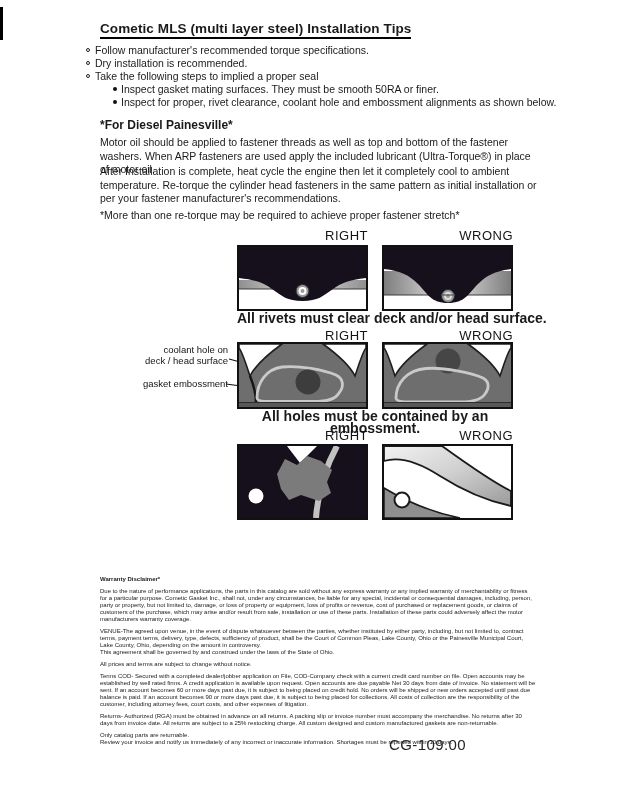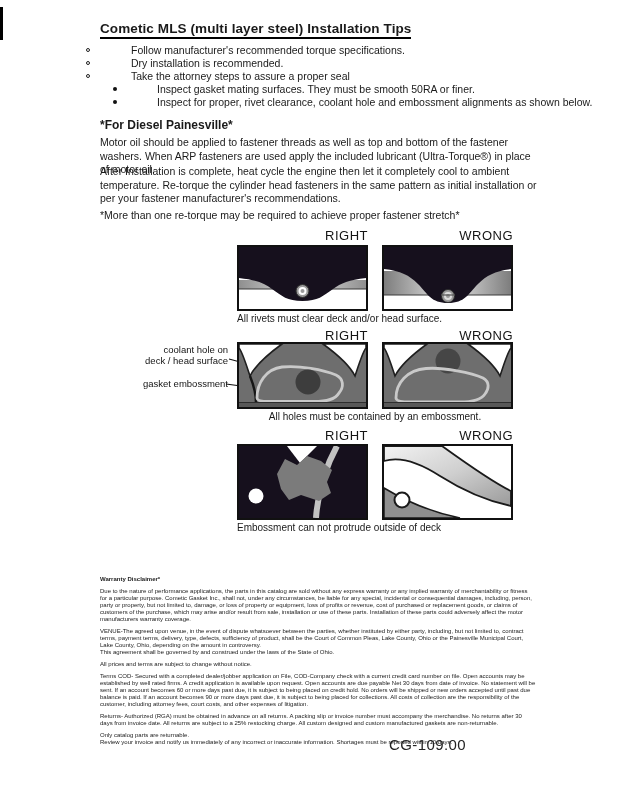--- a/index.html
+++ b/index.html
@@ -9,38 +9,38 @@
     font-family:"Liberation Sans", sans-serif; color:#1a1a1a;
   }
   .abs { position:absolute; }
   .edge-artifact { left:0; top:7px; width:3px; height:33px; background:#000; }
 
   .title {
     left:100px; top:21px; font-size:13.5px; font-weight:bold;
     border-bottom:2px solid #000; padding-bottom:1px; letter-spacing:.1px;
     display:inline-block;
   }
-  .bullet-row { left:86px; font-size:10.5px; line-height:12px; white-space:nowrap; display:flex; align-items:center;gap:36px; }
+  .bullet-row { left:86px; font-size:10.5px; line-height:12px; white-space:nowrap; display:flex; align-items:center; }
   .sub-row { left:113px; }
   .marker-o {
     width:4px; height:4px; border:1px solid #222; border-radius:50%;
     display:inline-block; margin-right:5px; flex:0 0 auto;
   }
   .marker-dot {
     width:4px; height:4px; background:#111; border-radius:50%;
     display:inline-block; margin-right:4px; flex:0 0 auto;
   }
 
   .diesel-heading { left:100px; top:118px; font-size:12px; font-weight:bold; }
   .para { left:100px; width:438px; font-size:10.5px; line-height:13.5px; }
 
   .rw-label { width:131px; text-align:right; font-size:13px; letter-spacing:.5px; color:#141414; }
   .panel { width:131px; }
   .panel svg { display:block; width:131px; }
-  .caption { font-size:10px; font-weight:normal; line-height:11.5px; }
+  .caption { font-size:14px; font-weight:bold; line-height:11.5px; }
 
   .ann { font-size:9.5px; line-height:11px; text-align:right; color:#141414; }
 
   .disc { left:100px; top:576px; width:436px; font-size:6px; line-height:7px; color:#222; }
   .disc .h { font-weight:bold; margin-bottom:5px; }
   .disc .gap { margin-top:5px; }
 
   .page-code { left:389px; top:736px; font-size:15px; letter-spacing:.4px; color:#232323; }
 </style>
 </head>
@@ -53,21 +53,21 @@
 <div class="abs bullet-row" style="top:44px;">
   <span class="marker-o"></span>
   <span>Follow manufacturer's recommended torque specifications.</span>
 </div>
 <div class="abs bullet-row" style="top:57px;">
   <span class="marker-o"></span>
   <span>Dry installation is recommended.</span>
 </div>
 <div class="abs bullet-row" style="top:70px;">
   <span class="marker-o"></span>
-  <span>Take the attorney steps to assure a proper seal</span>
+  <span>Take the following steps to implied a proper seal</span>
 </div>
 <div class="abs bullet-row sub-row" style="top:83px;">
   <span class="marker-dot"></span>
   <span>Inspect gasket mating surfaces.  They must be smooth 50RA or finer.</span>
 </div>
 <div class="abs bullet-row sub-row" style="top:96px;">
   <span class="marker-dot"></span>
   <span>Inspect for proper, rivet clearance, coolant hole and embossment alignments as shown below.</span>
 </div>
 
@@ -194,21 +194,20 @@
         </linearGradient>
     </defs>
     <rect width="131" height="76" fill="#fff"></rect>
     <path d="M2,74 L2,44 C22,56 48,68 78,74 Z" fill="#8f8f8f" stroke="#1a1a1a" stroke-width="1.5"></path>
     <path d="M2,2 H60 C85,20 110,38 129,47 L129,62 C105,57 80,46 58,32 C38,19 18,12 2,17 Z" fill="url(#g3s)" stroke="#1a1a1a" stroke-width="1.8"></path>
     <circle cx="20" cy="56" r="7.5" fill="#fff" stroke="#1a1a1a" stroke-width="2"></circle>
     <rect x="1" y="1" width="129" height="74" fill="none" stroke="#111" stroke-width="2"></rect>
   </svg>
 </div>
 <div class="abs caption" style="left:237px; top:522px;">
-  <div>Embossment can not protrude outside of deck</div>
 </div>
 
 <div class="abs disc">
   <div class="h">Warranty Disclaimer*</div>
   <div>Due to the nature of performance applications, the parts in this catalog are sold without any express warranty or any implied warranty of merchantability or fitness for a particular purpose.  Cometic Gasket Inc., shall not, under any circumstances, be liable for any special, incidental or consequential damages, including, person, party or property, but not limited to, damage, or loss of property or equipment, loss of profits or revenue, cost of purchased or replacement goods, or claims of customers of the purchase, which may arise and/or result from sale, installation or use of these parts.  Installation of these parts could adversely affect the motor manufacturers warranty coverage.</div>
   <div class="gap">VENUE-The agreed upon venue, in the event of dispute whatsoever between the parties, whether instituted by either party, including, but not limited to, contract terms, payment terms, delivery, type, defects, sufficiency of product, shall be the Court of Common Pleas, Lake County, Ohio or the Painesville Municipal Court, Lake County, Ohio, depending on the amount in controversy.</div>
   <div>This agreement shall be governed by and construed under the laws of the State of Ohio.</div>
   <div class="gap">All prices and terms are subject to change without notice.</div>
   <div class="gap">Terms COD- Secured with a completed dealer/jobber application on File, COD-Company check with a current credit card number on file.  Open accounts may be established by well rated firms.  A credit application is available upon request.  Open accounts are due payable Net 30 days from date of invoice.  No statement will be sent.  If an account becomes 60 or more days past due, it is subject to being placed on credit hold.  No orders will be shipped or new orders accepted until past due balance is paid.  If an account becomes 90 or more days past due, it is subject to being placed for collections.  All costs of collection are the responsibility of the customer, including attorney fees, court costs, and other expenses of litigation.</div>
   <div class="gap">Returns- Authorized (RGA) must be obtained in advance on all returns.  A packing slip or invoice number must accompany the merchandise.  No returns after 30 days from invoice date.  All returns are subject to a 25% restocking charge.  All custom designed and custom manufactured gaskets are non-returnable.</div>

